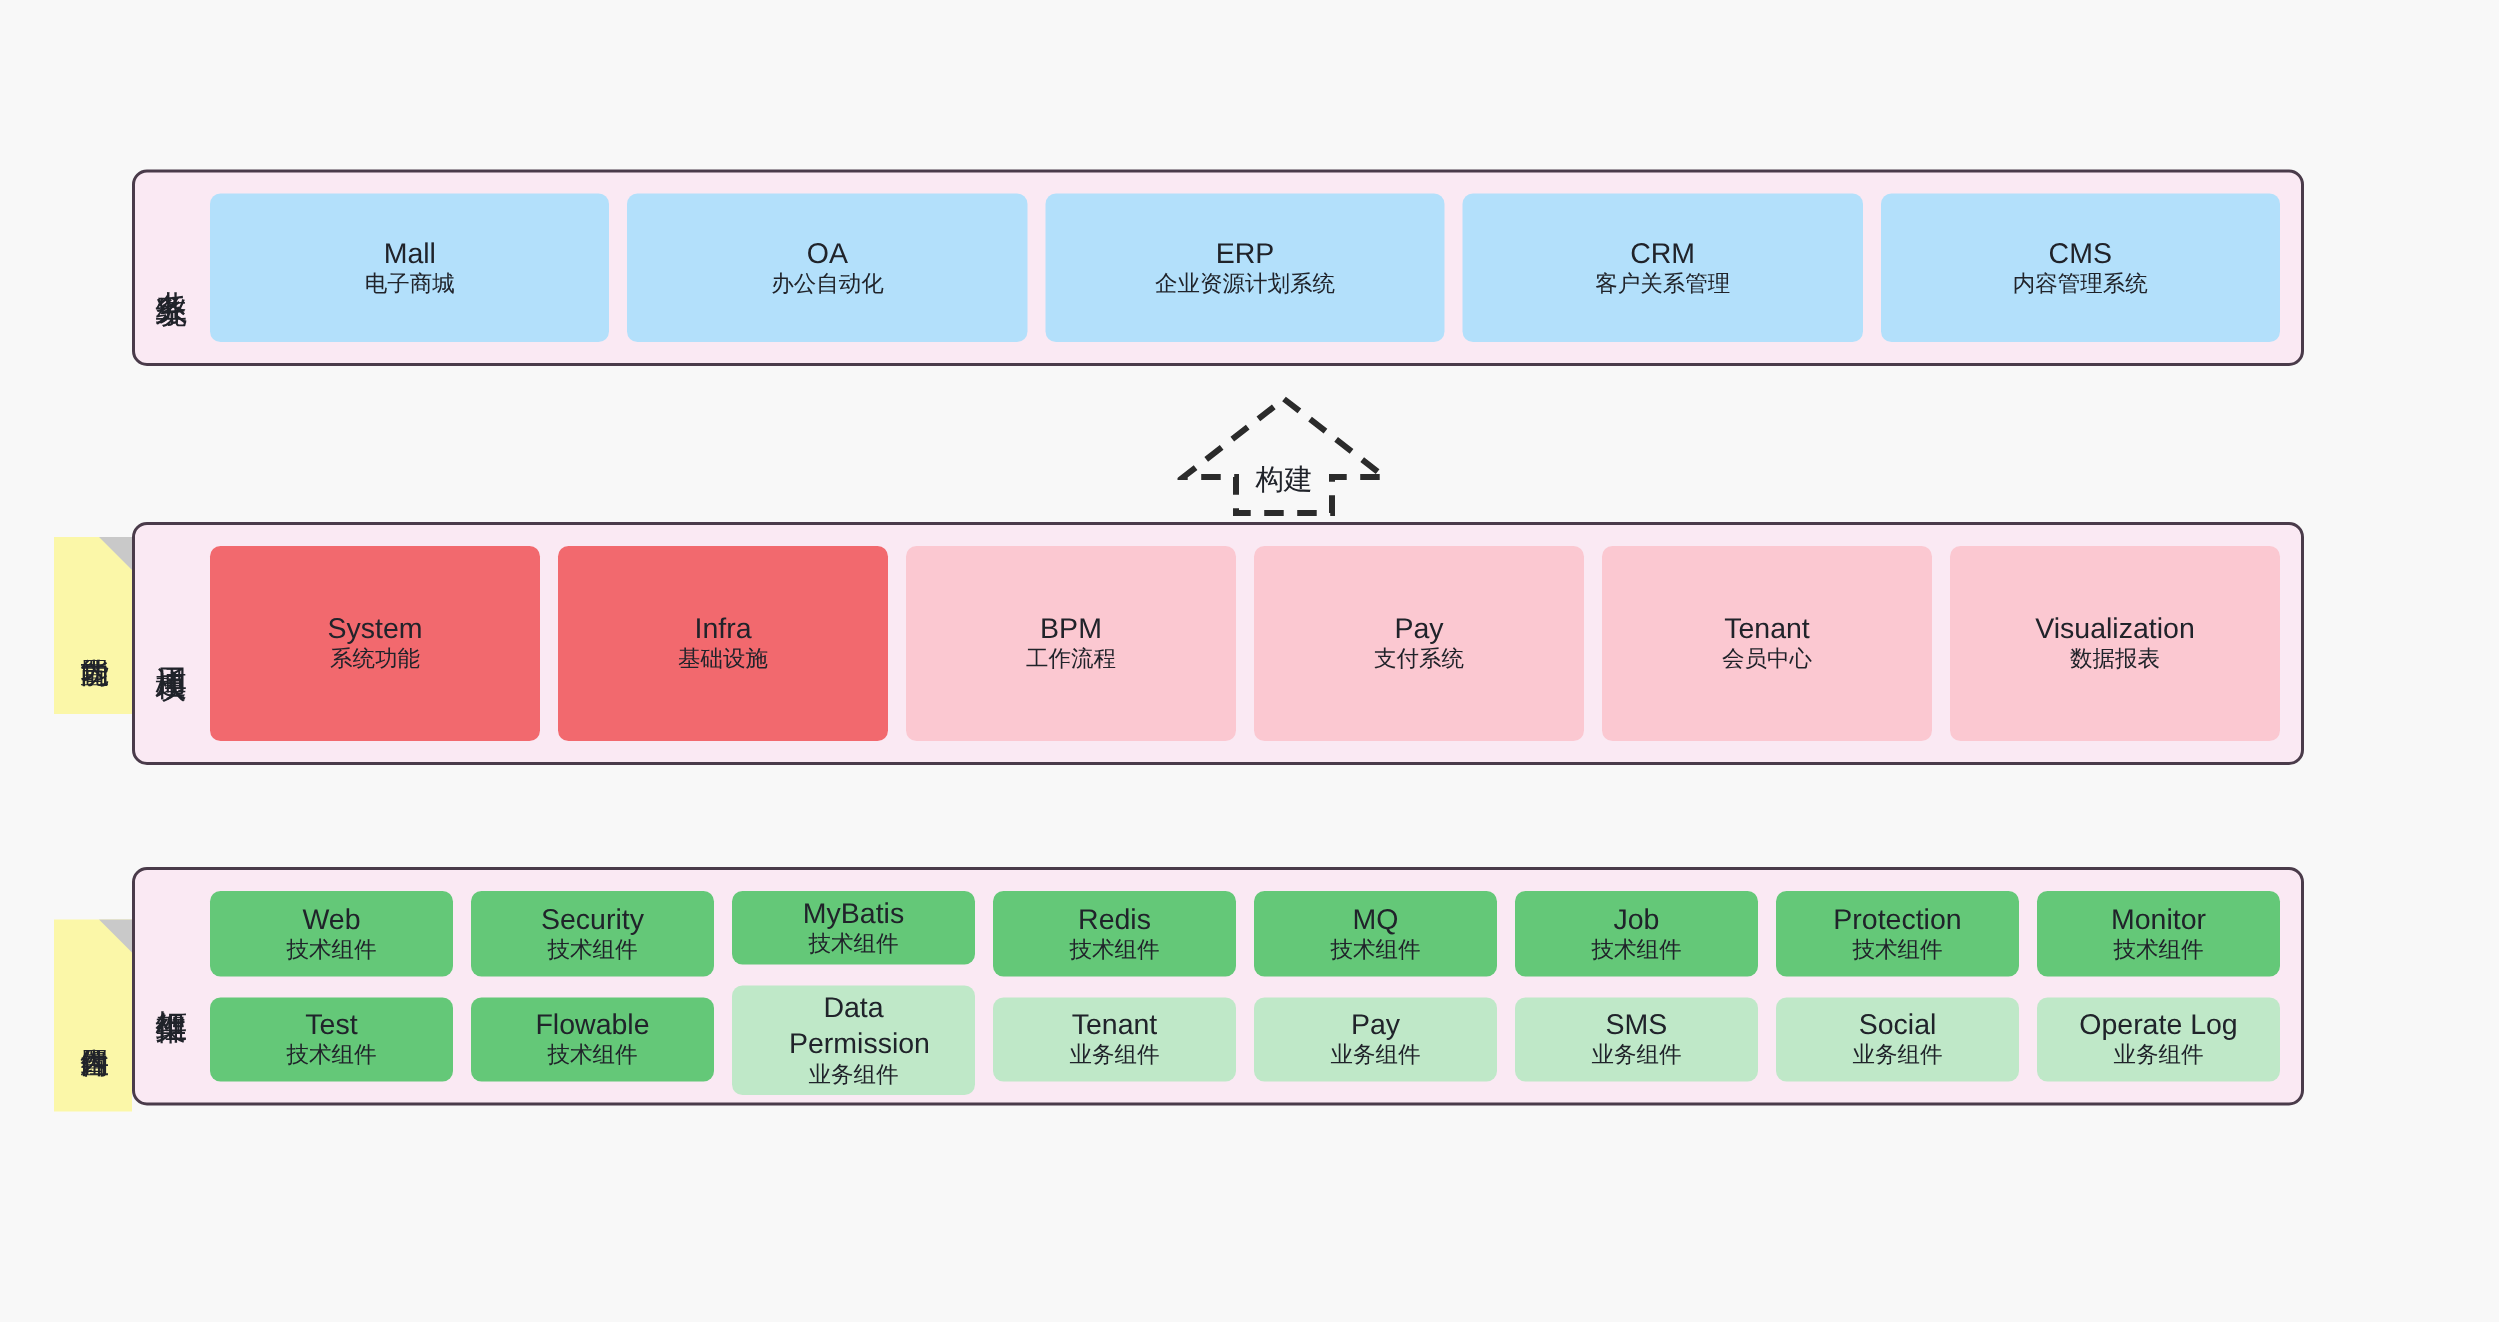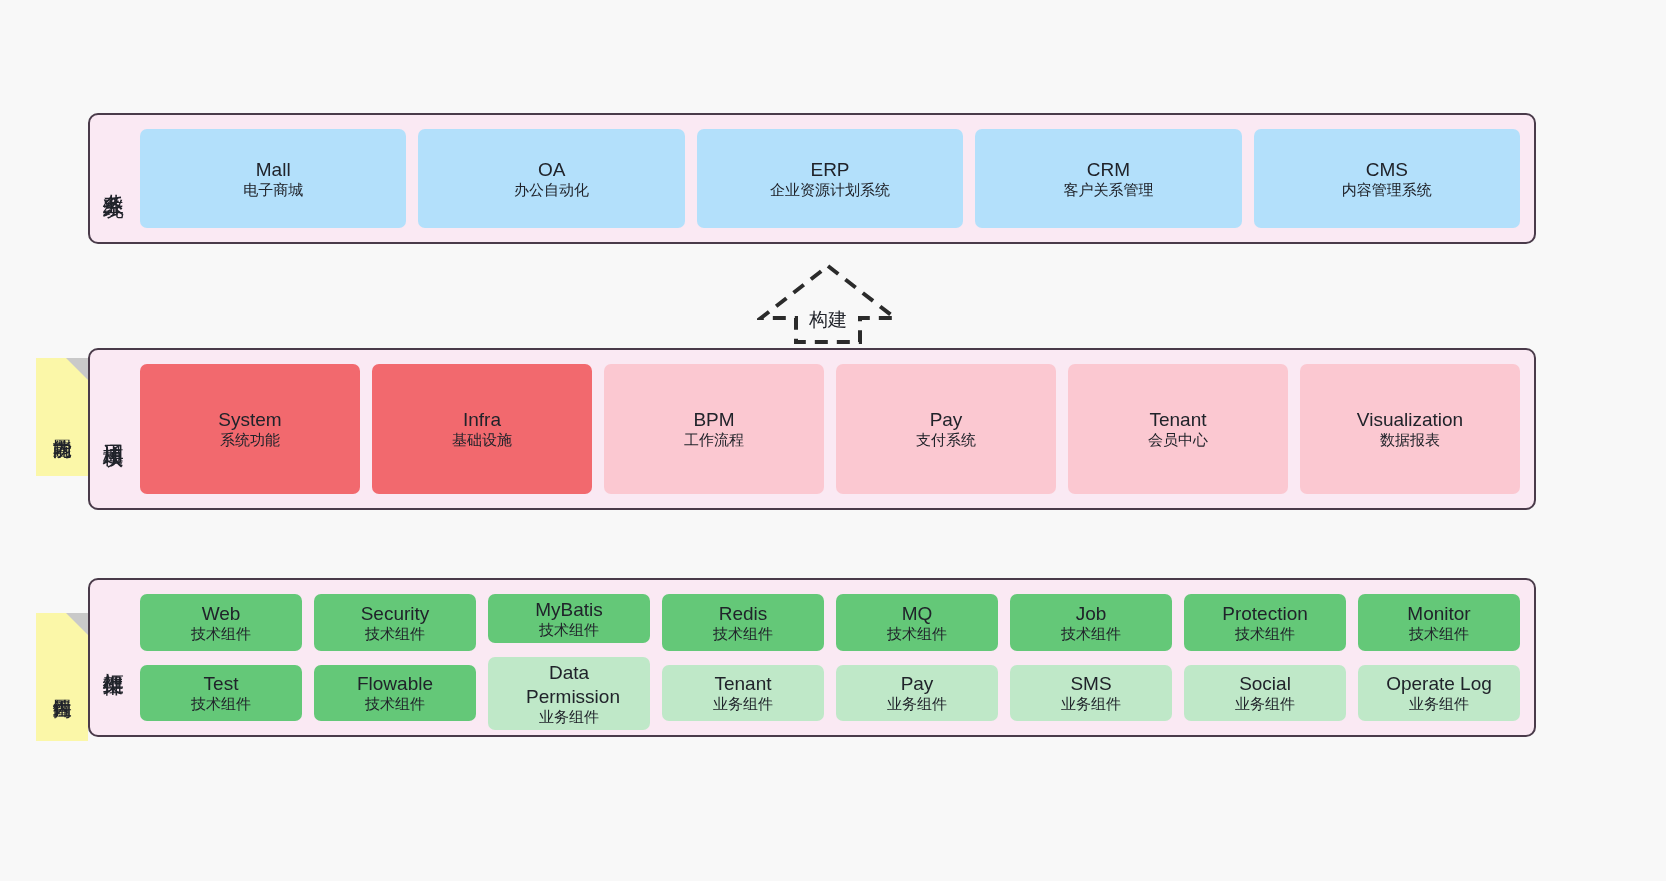--- a/index.html
+++ b/index.html
@@ -148,21 +148,21 @@
       <div class="layer-col">
         <div class="card c-blue">
           <div class="en">CMS</div>
           <div class="cn">内容管理系统</div>
         </div>
       </div>
 
     </div>
   </div>
 
-  <div class="arrow-wrap" style="left:757px; top:262px; width:142px; height:82px;">
+  <div class="arrow-wrap" style="left:785px; top:262px; width:142px; height:82px;">
     <svg width="142" height="82" viewBox="0 0 142 82">
       <path d="M 71 4 L 138 56 L 103 56 L 103 80 L 39 80 L 39 56 L 4 56 Z" fill="none" stroke="#2b2b2b" stroke-width="4" stroke-dasharray="13 9" stroke-linejoin="miter"></path>
     </svg>
     <div class="arrow-label" style="top:45px;">构建</div>
   </div>
 
   <div class="sticky" style="left:36px; top:358px; height:118px;">
     <span class="fold"></span>
     <span>内置功能</span>
   </div>

